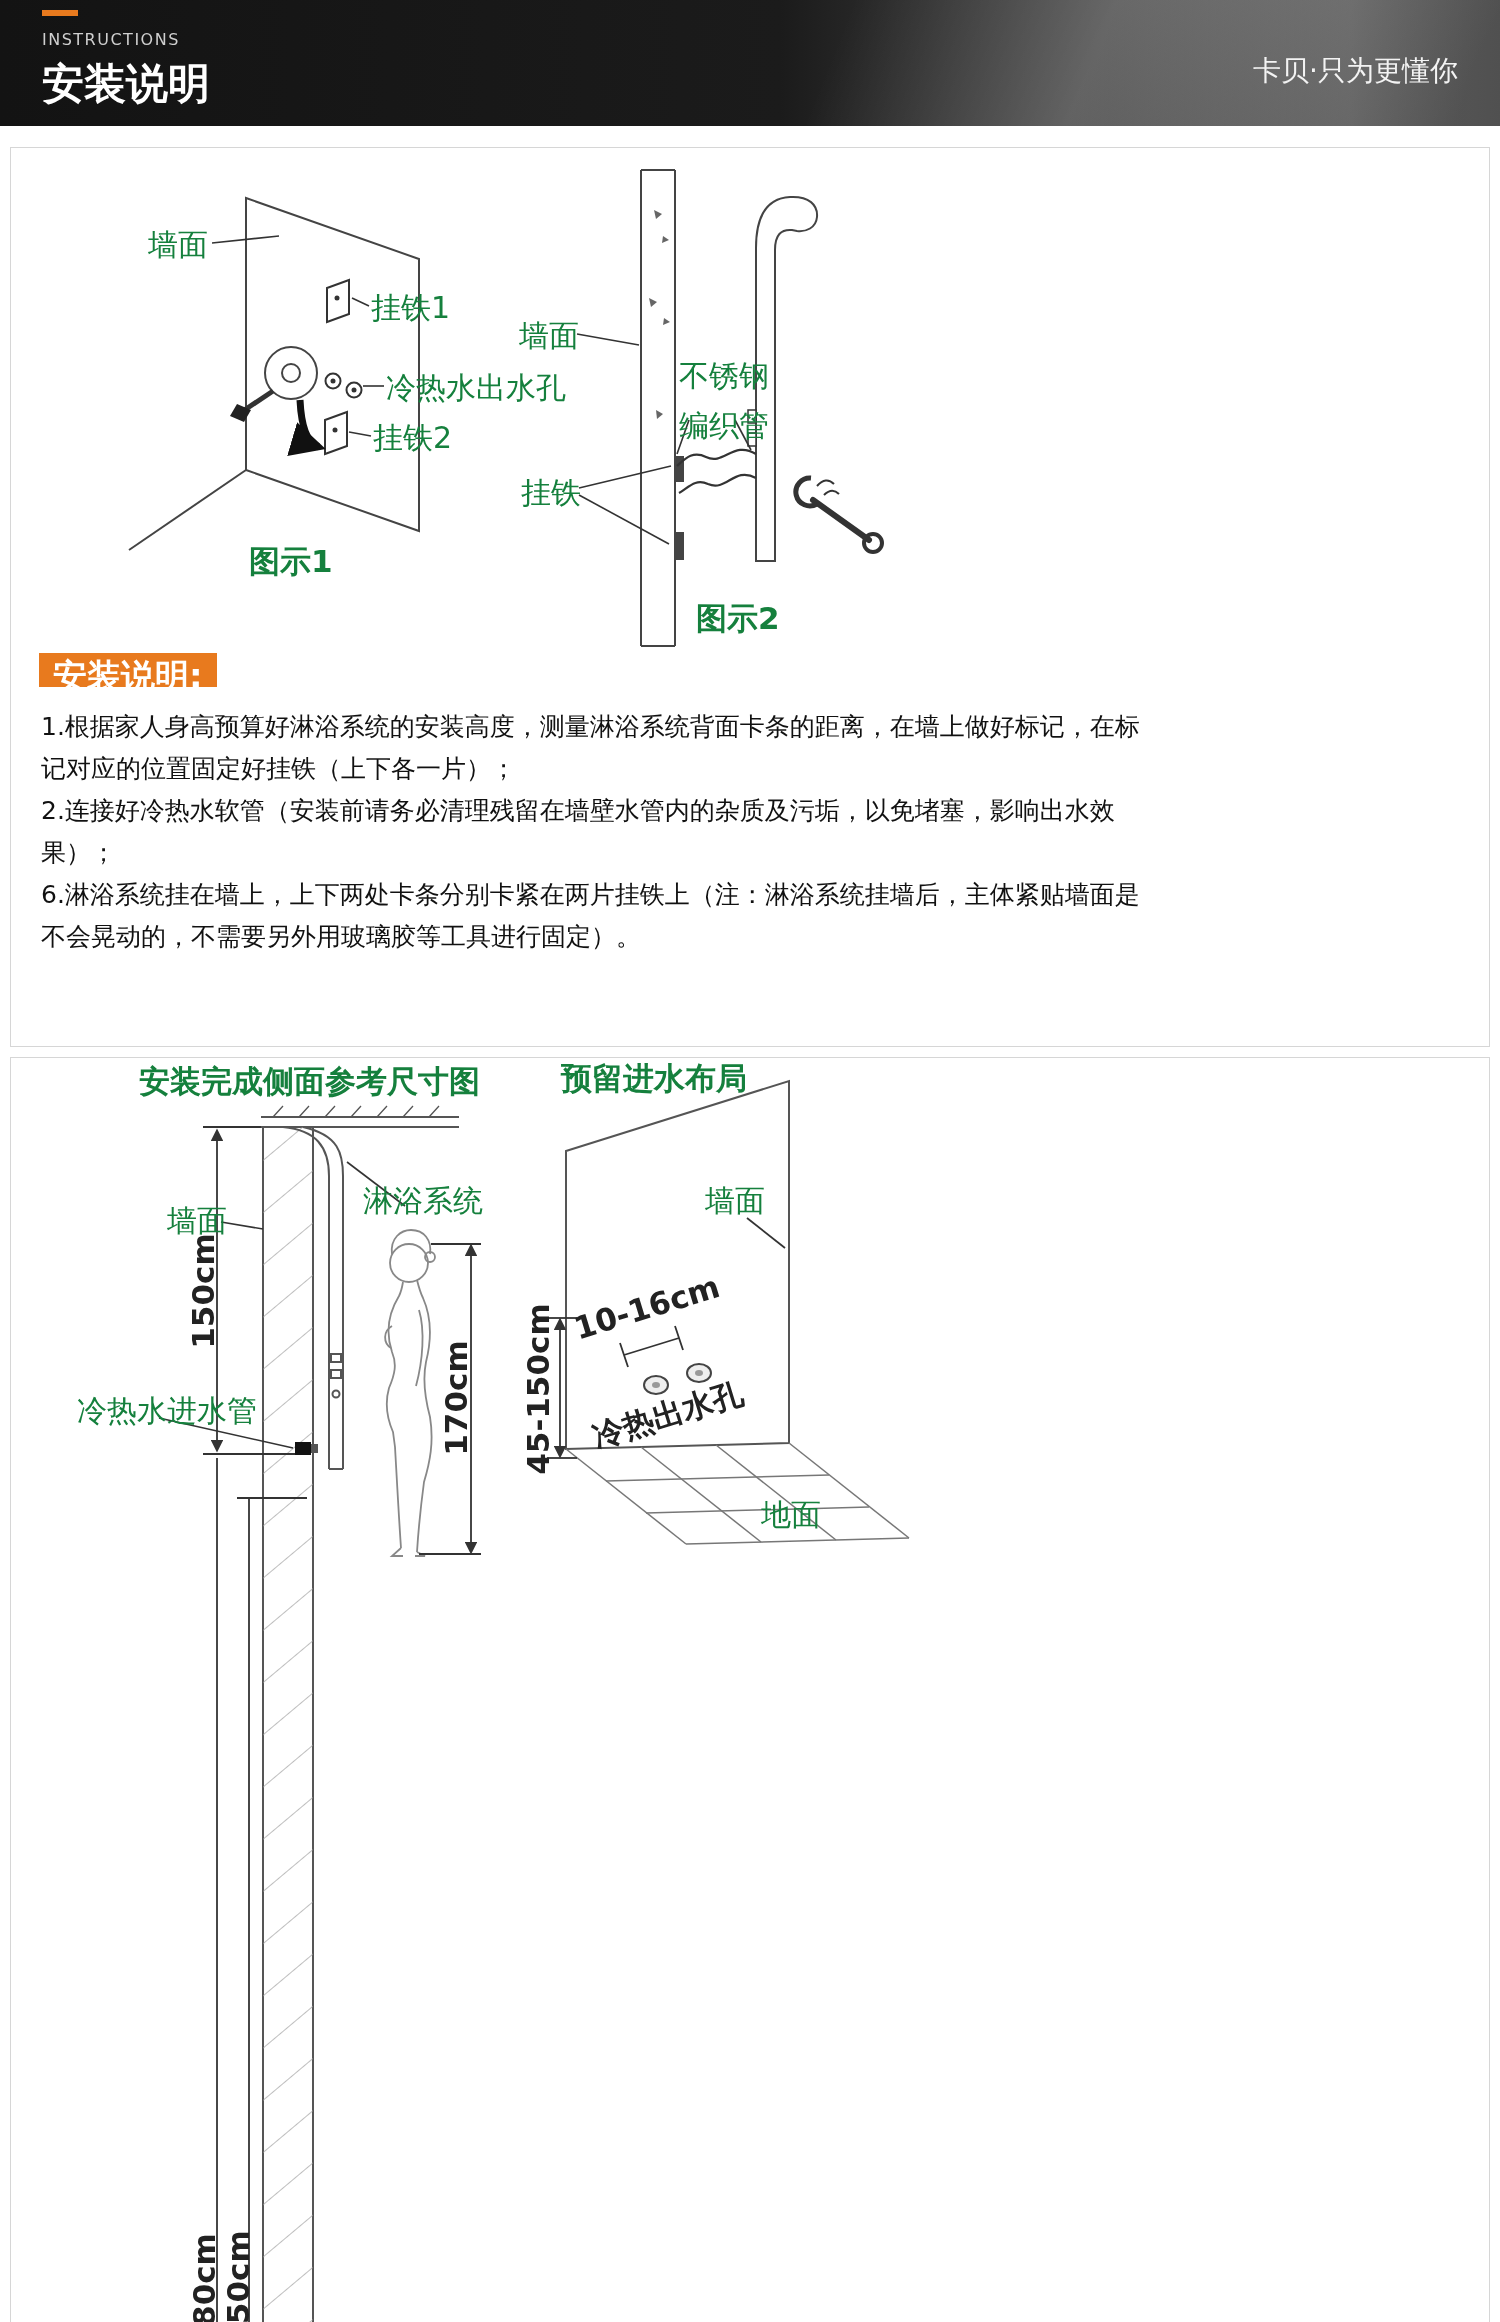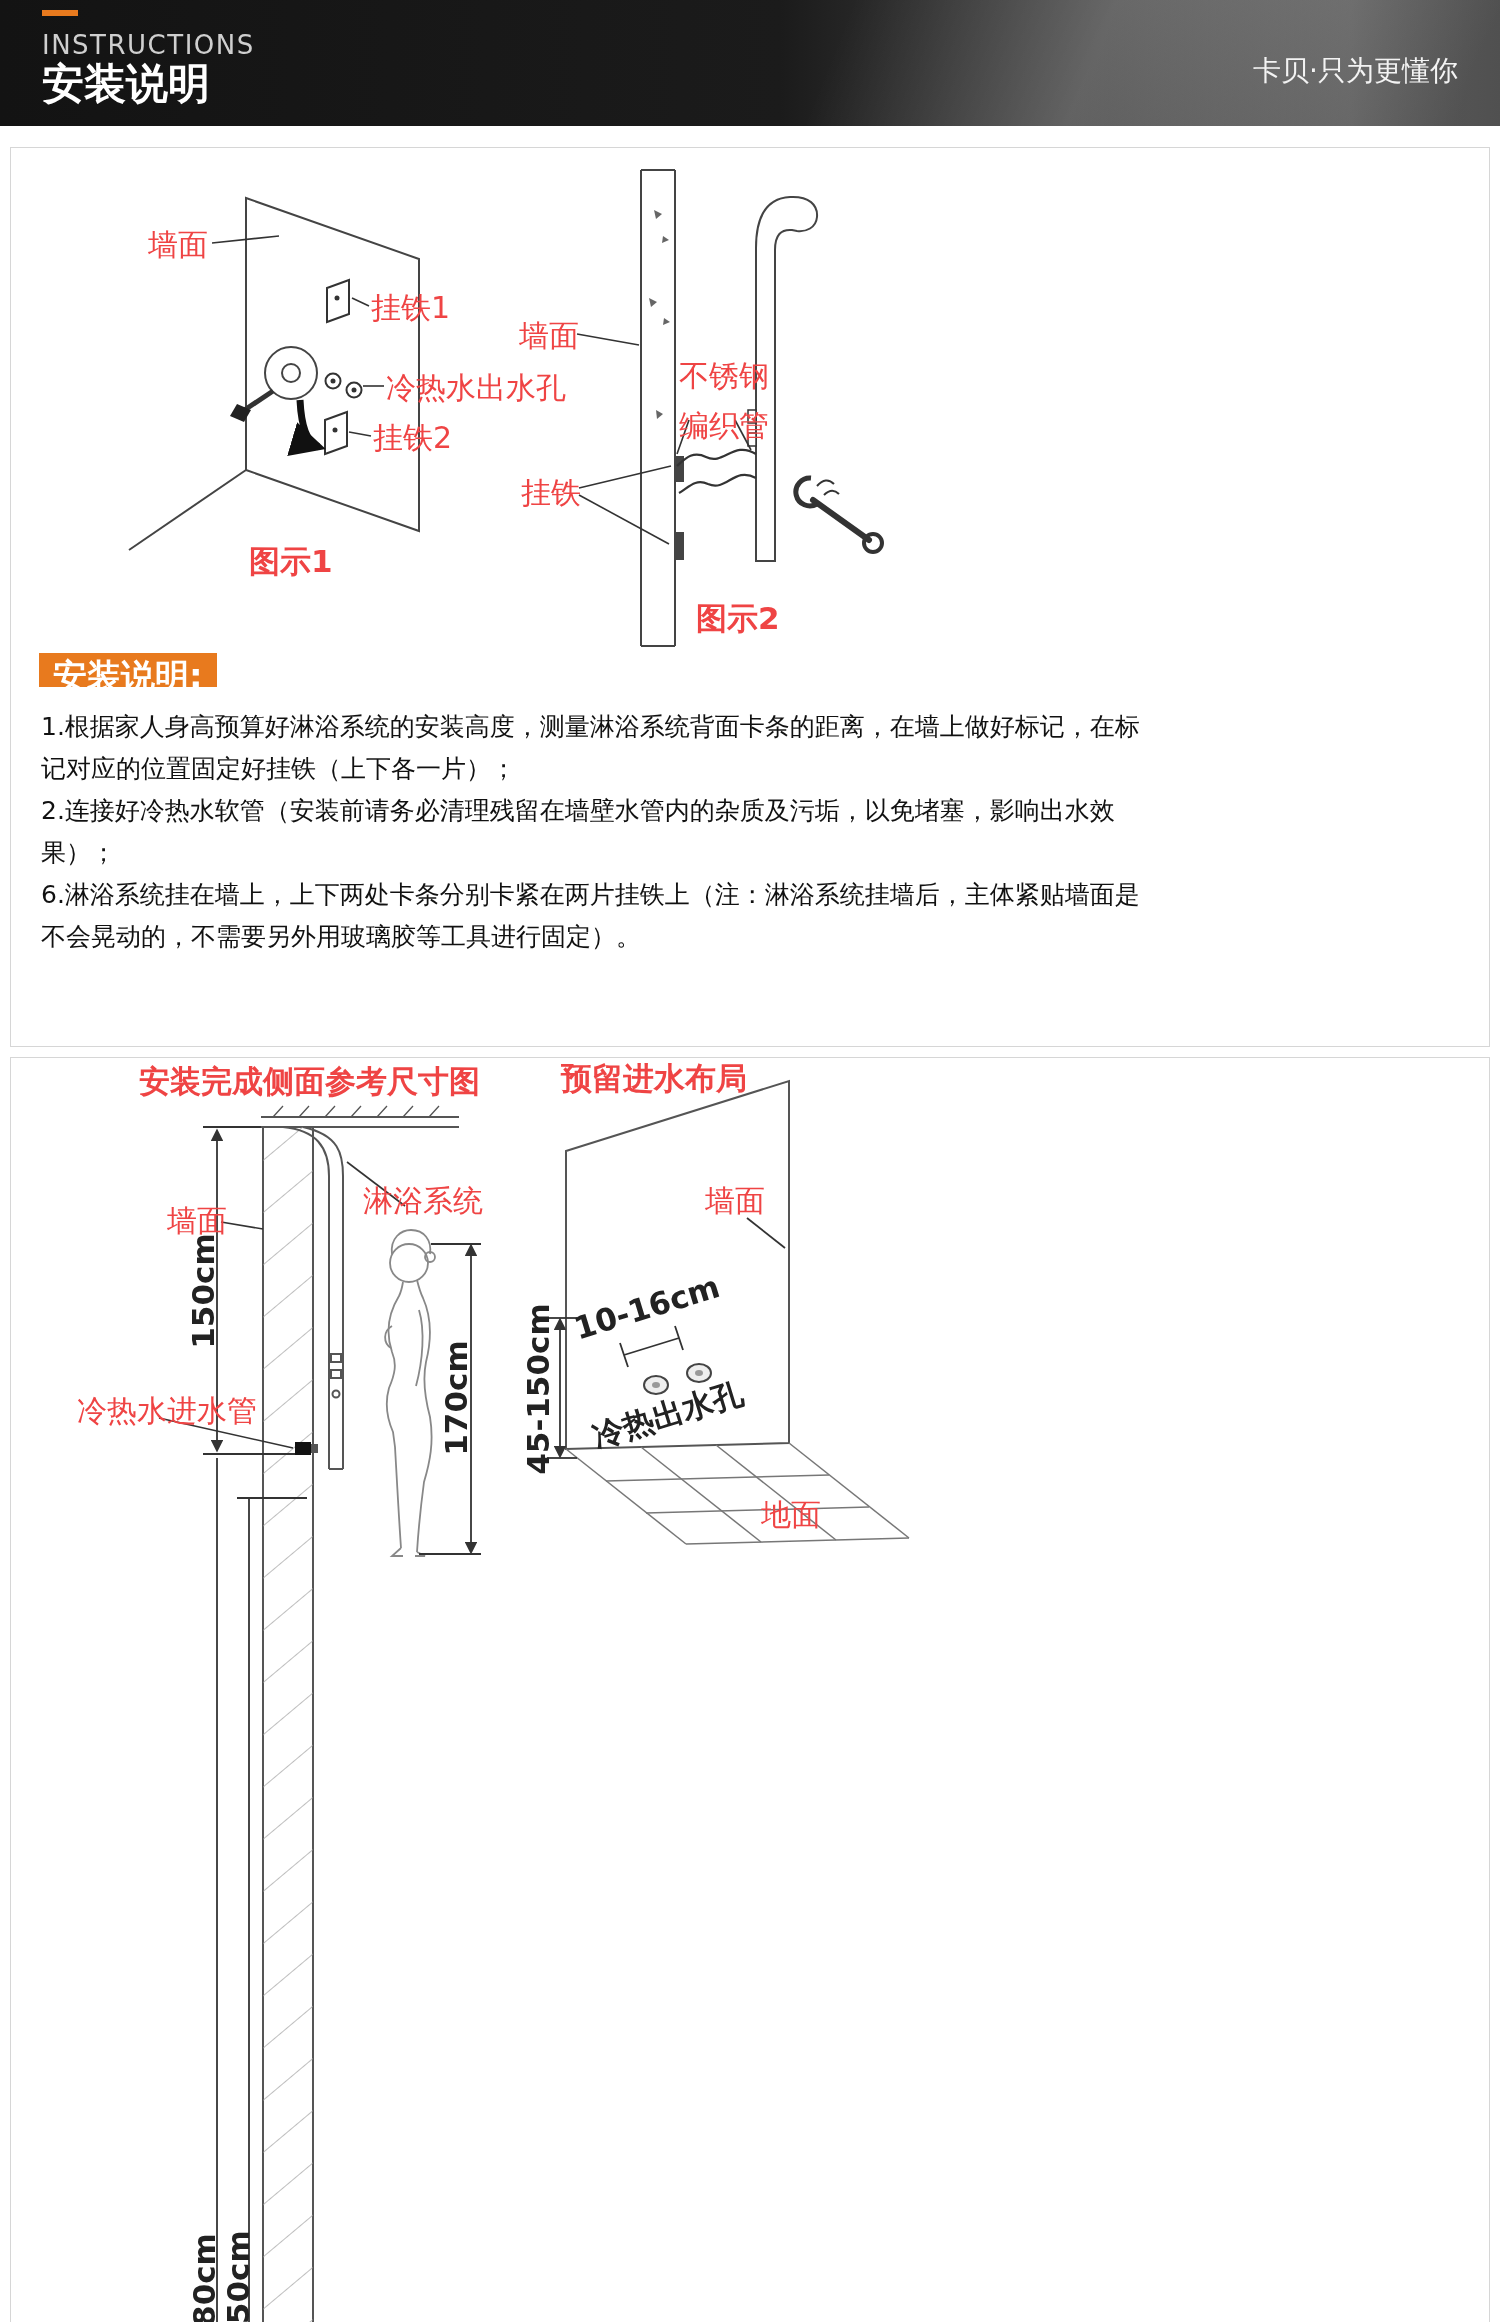--- a/index.html
+++ b/index.html
@@ -6,32 +6,32 @@
   body{width:1500px;height:2322px;overflow:hidden;background:#fff;
        font-family:"DejaVu Sans",sans-serif;color:#1a1a1a;}
   .page{position:relative;width:1500px;height:2322px;overflow:hidden;background:#fff;}
 
   
   .header{position:absolute;left:0;top:0;width:1500px;height:126px;
     background-image:
       linear-gradient(112deg, rgba(0,0,0,0) 55%, rgba(255,255,255,0.16) 72%, rgba(0,0,0,0.25) 97%),
       linear-gradient(to right,#131313 0%,#1b1b1b 52%,#4a4a4a 74%,#787878 90%,#6b6b6b 100%);}
   .accent-dash{position:absolute;left:42px;top:10px;width:36px;height:6px;background:#e87a1e;}
-  .eyebrow{position:absolute;left:42px;top:30px;font-size:26px;letter-spacing:1.5px;color:#cfcfcf;}
+  .eyebrow{position:absolute;left:42px;top:30px;font-size:16px;letter-spacing:1.5px;color:#cfcfcf;}
   .hdr-title{position:absolute;left:42px;top:56px;font-size:42px;font-weight:bold;color:#ffffff;}
   .slogan{position:absolute;right:42px;top:52px;font-size:28px;color:#f3f3f3;}
 
   
   .panel{position:absolute;left:10px;width:1478px;background:#fff;border:1px solid #d6d6d6;}
   .panel1{top:147px;height:898px;}
   .panel2{top:1057px;height:1265px;overflow:hidden;}
   .panel svg{position:absolute;left:0;top:0;pointer-events:none;}
 
   
-  .lbl{position:absolute;font-size:30px;color:#ef4444;white-space:nowrap;line-height:1.15;}
+  .lbl{position:absolute;font-size:30px;color:#15803d;white-space:nowrap;line-height:1.15;}
   .cap{font-size:31px;font-weight:600;}
   .dim{font-size:31px;font-weight:600;color:#222;}
   .rot90{transform:translate(-50%,-50%) rotate(-90deg);}
   .rotTilt{transform:translate(-50%,-50%) rotate(-17deg);}
   .wrap3{width:98px;white-space:normal;line-height:50px;}
   .fig-title{font-size:31px;font-weight:600;}
 
   
   .sec-heading{position:absolute;left:28px;top:505px;height:34px;line-height:46px;
     padding:0 14px;background:#e87a1e;color:#fff;font-size:34px;font-weight:bold;}

